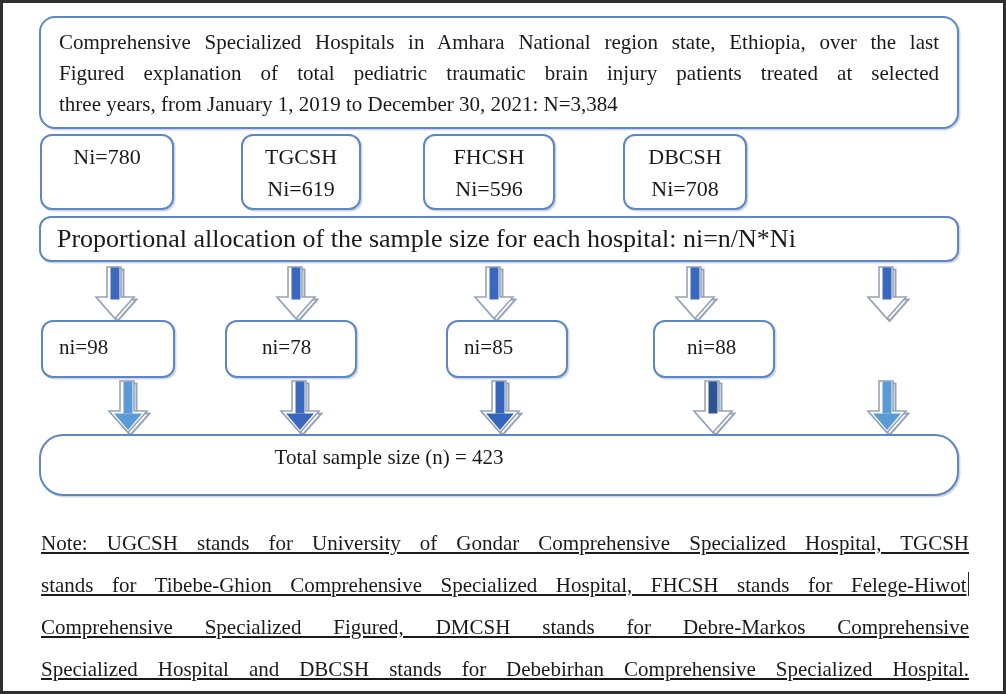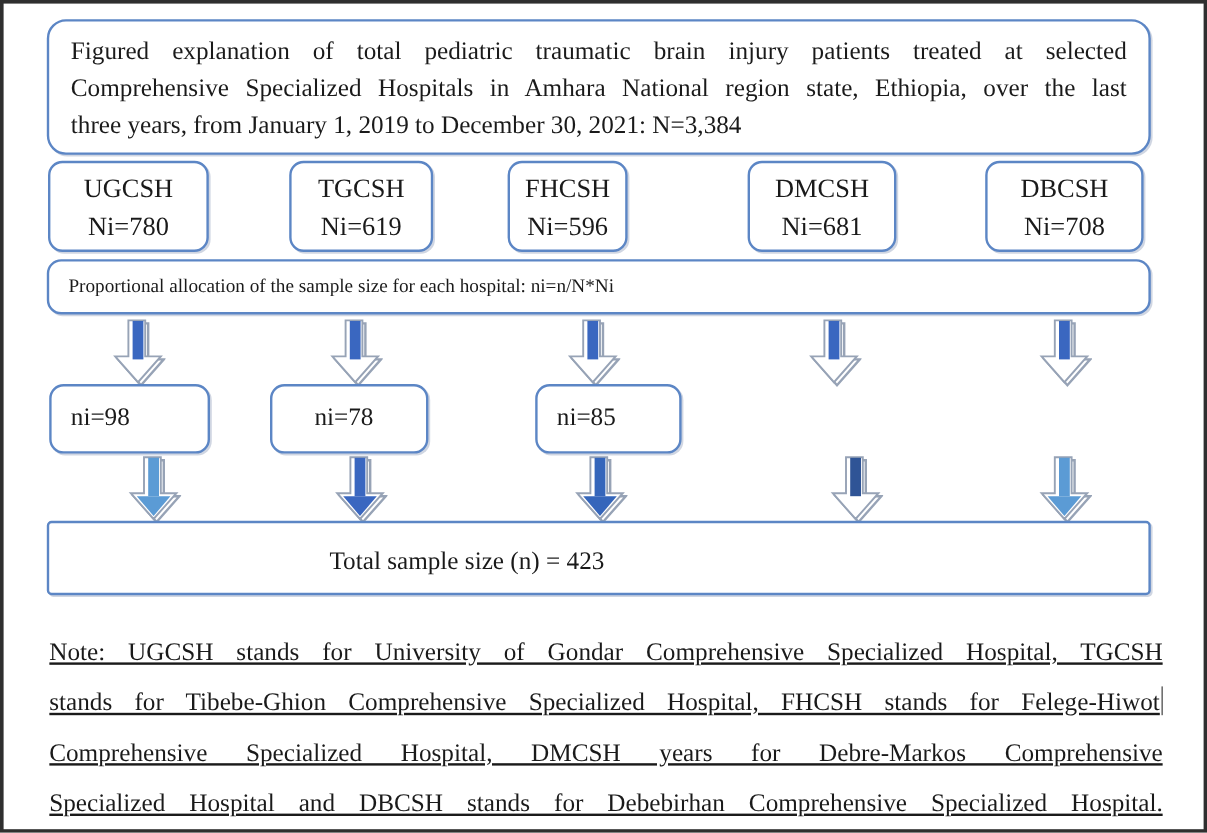--- a/index.html
+++ b/index.html
@@ -11,37 +11,37 @@
   }
   .wbox{
     position:relative;width:920px;box-sizing:border-box;background:#fff;
     border:2px solid var(--box-border,#5c86c5);
     box-shadow:1.5px 1.5px 0 rgba(150,165,190,.45);
   }
   .titlebox{height:113px;border-radius:16px;padding:9px 18px 0 18px;font-size:21px;}
   .titlebox .tline{white-space:nowrap;line-height:31px;overflow:hidden;}
   .just{text-align:justify;text-align-last:justify;}
   .allocbox{height:46px;border-radius:12px;margin-top:6px;display:flex;align-items:center;
-    padding-left:16px;font-size:16px;}
-  .totalbox{height:62px;border-radius:4px;margin-top:-3px;padding-top:19px;font-size:21px;}
+    padding-left:16px;font-size:26px;}
+  .totalbox{height:62px;border-radius:24px;margin-top:-3px;padding-top:9px;font-size:21px;}
   .totalbox .ttext{width:76%;text-align:center;}
   .row{position:relative;width:920px;}
   .hrow{height:76px;margin-top:5px;}
   .nirow{height:58px;margin-top:-3px;text-decoration:underline;}
   .arow{height:58px;margin-top:3px;}
   .arow2{margin-top:1px;}
   .fbox{
     position:absolute;top:0;box-sizing:border-box;background:#fff;
     border:2px solid var(--box-border,#5c86c5);border-radius:12px;
     box-shadow:1.5px 1.5px 0 rgba(150,165,190,.45);
   }
   .hospital{height:76px;text-align:center;font-size:22px;line-height:32px;padding-top:5px;}
   .hrow .fbox:nth-child(1){left:1px;width:134px;}
   .hrow .fbox:nth-child(2){left:202px;width:120px;}
-  .hrow .fbox:nth-child(3){left:384px;width:100px;}
+  .hrow .fbox:nth-child(3){left:384px;width:132px;}
   .hrow .fbox:nth-child(4){left:584px;width:124px;}
   .hrow .fbox:nth-child(5){left:782px;width:132px;}
   .nibox{height:58px;font-size:21px;padding:13px 0 0 16px;}
   .nirow .fbox:nth-child(1){left:2px;width:134px;}
   .nirow .fbox:nth-child(2){left:186px;width:132px;padding-left:35px;}
   .nirow .fbox:nth-child(3){left:407px;width:122px;}
   .nirow .fbox:nth-child(4){left:614px;width:122px;padding-left:32px;}
   .nirow .fbox:nth-child(5){left:802px;width:96px;}
   .arrow{position:absolute;top:0;}
   .arow1 .arrow:nth-child(1){left:53px;}
@@ -60,41 +60,36 @@
   .note .nline{white-space:nowrap;line-height:42px;overflow:hidden;text-decoration:underline;}
   .caret{display:inline-block;width:1.5px;height:24px;background:#222;
     vertical-align:-4px;margin-left:1px;}
 </style>
 </head>
 <body>
 
 <div class="frame">
 
   <div class="wbox titlebox">
+    <div class="tline just">Comprehensive Specialized Hospitals in Amhara National region state, Ethiopia, over the last</div>
     <div class="tline just">Figured explanation of total pediatric traumatic brain injury patients treated at selected</div>
-    <div class="tline just">Comprehensive Specialized Hospitals in Amhara National region state, Ethiopia, over the last</div>
     <div class="tline">three years, from January 1, 2019 to December 30, 2021: N=3,384</div>
   </div>
 
   <div class="row hrow">
     <div class="fbox hospital">
-      <div>UGCSH</div>
       <div>Ni=780</div>
     </div>
     <div class="fbox hospital">
       <div>TGCSH</div>
       <div>Ni=619</div>
     </div>
     <div class="fbox hospital">
       <div>FHCSH</div>
       <div>Ni=596</div>
-    </div>
-    <div class="fbox hospital">
-      <div>DMCSH</div>
-      <div>Ni=681</div>
     </div>
     <div class="fbox hospital">
       <div>DBCSH</div>
       <div>Ni=708</div>
     </div>
   </div>
 
   <div class="wbox allocbox">
     <span>Proportional allocation of the sample size for each hospital: ni=n/N*Ni</span>
   </div>
@@ -135,20 +130,23 @@
   <div class="row nirow">
     <div class="fbox nibox">
       <span>ni=98</span>
     </div>
     <div class="fbox nibox">
       <span>ni=78</span>
     </div>
     <div class="fbox nibox">
       <span>ni=85</span>
     </div>
+    <div class="fbox nibox">
+      <span>ni=88</span>
+    </div>
   </div>
 
   <div class="row arow arow2">
     <svg class="arrow" width="46" height="58" viewBox="0 0 46 58">
       <path class="arr-shadow" d="M17.5 4.5 H31.5 V34.5 H44.5 L25.5 56 L6.5 34.5 H17.5 Z"></path>
       <path class="arr-body" d="M15 2 H29 V32 H42 L23 53.5 L4 32 H15 Z"></path>
       <rect x="18.5" y="2.5" width="9" height="32" fill="#5b9bd5"></rect>
       <polygon points="9,34.5 37,34.5 23,51" fill="#5b9bd5"></polygon>
     </svg>
     <svg class="arrow" width="46" height="58" viewBox="0 0 46 58">
@@ -182,20 +180,20 @@
   </div>
 
   <div class="note">
     <div class="nline just">
       <span>Note: UGCSH stands for University of Gondar Comprehensive Specialized Hospital, TGCSH</span>
     </div>
     <div class="nline just">
       <span>stands for Tibebe-Ghion Comprehensive Specialized Hospital, FHCSH stands for Felege-Hiwot</span><span class="caret"></span>
     </div>
     <div class="nline just">
-      <span>Comprehensive Specialized Hospital, DMCSH years for Debre-Markos Comprehensive</span>
+      <span>Comprehensive Specialized Figured, DMCSH stands for Debre-Markos Comprehensive</span>
     </div>
     <div class="nline just">
       <span>Specialized Hospital and DBCSH stands for Debebirhan Comprehensive Specialized Hospital.</span>
     </div>
   </div>
 
 </div>
 
 </body></html>

